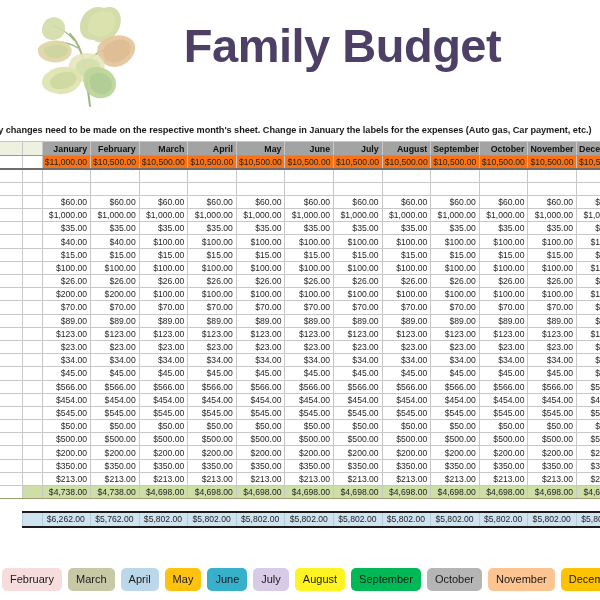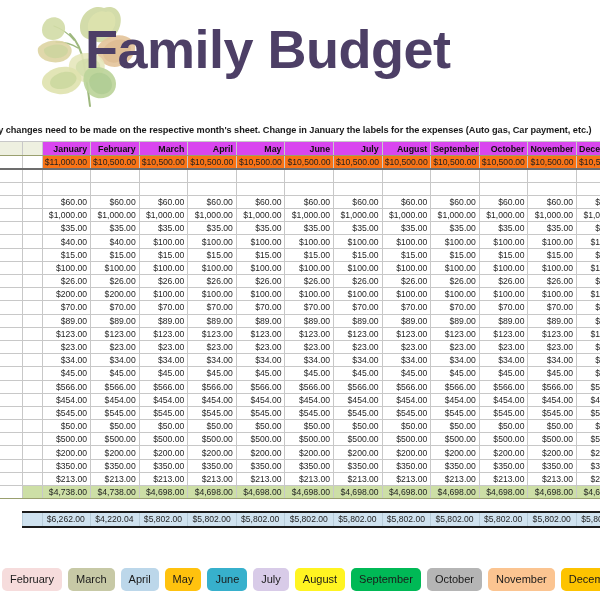--- a/index.html
+++ b/index.html
@@ -26,24 +26,24 @@
     left: 28px;
     top: 2px;
     width: 115px;
     height: 110px;
   }
   .title {
     position: absolute;
     left: 0;
     right: 0;
     top: 18px;
-    text-align: left;
+    text-align: center;
     font-family: "Liberation Sans", sans-serif;
     font-weight: bold;
-    font-size: 54px;
+    font-size: 47px;
     letter-spacing: -0.5px;
     color: #4d3f66;
     padding-left: 85px;
     box-sizing: border-box;
     white-space: nowrap;
   }
 
   
   .note {
     position: absolute;
@@ -92,21 +92,21 @@
   table.sheet td.stub, table.sheet th.stub {
     border-left: none;
     border-right: 1px solid #c8c8c8;
     background: #ffffff;
   }
   table.sheet td.lbl {
     background: #ffffff;
   }
 
   tr.hdr th {
-    background: #d946ef;
+    background: #a3a3a3;
     font-weight: bold;
     font-size: 8.8px;
     color: #111;
     height: 14px;
     border-bottom: 1px solid #9aa06f;
   }
   tr.hdr th.stub, tr.hdr th.lbl { background: #eef0e0; }
 
   tr.income td {
     border-bottom: 2px solid #6d6d6d;
@@ -699,21 +699,21 @@
         <col class="c-mon">
         <col class="c-mon">
         <col class="c-mon">
         <col class="c-mon">
       </colgroup>
     <tbody>
       <tr>
         <td class="stub"></td>
       <td></td>
           <td>$6,262.00</td>
-          <td>$4,220.04</td>
+          <td>$5,762.00</td>
           <td>$5,802.00</td>
           <td>$5,802.00</td>
           <td>$5,802.00</td>
           <td>$5,802.00</td>
           <td>$5,802.00</td>
           <td>$5,802.00</td>
           <td>$5,802.00</td>
           <td>$5,802.00</td>
           <td>$5,802.00</td>
           <td>$5,802.00</td>

